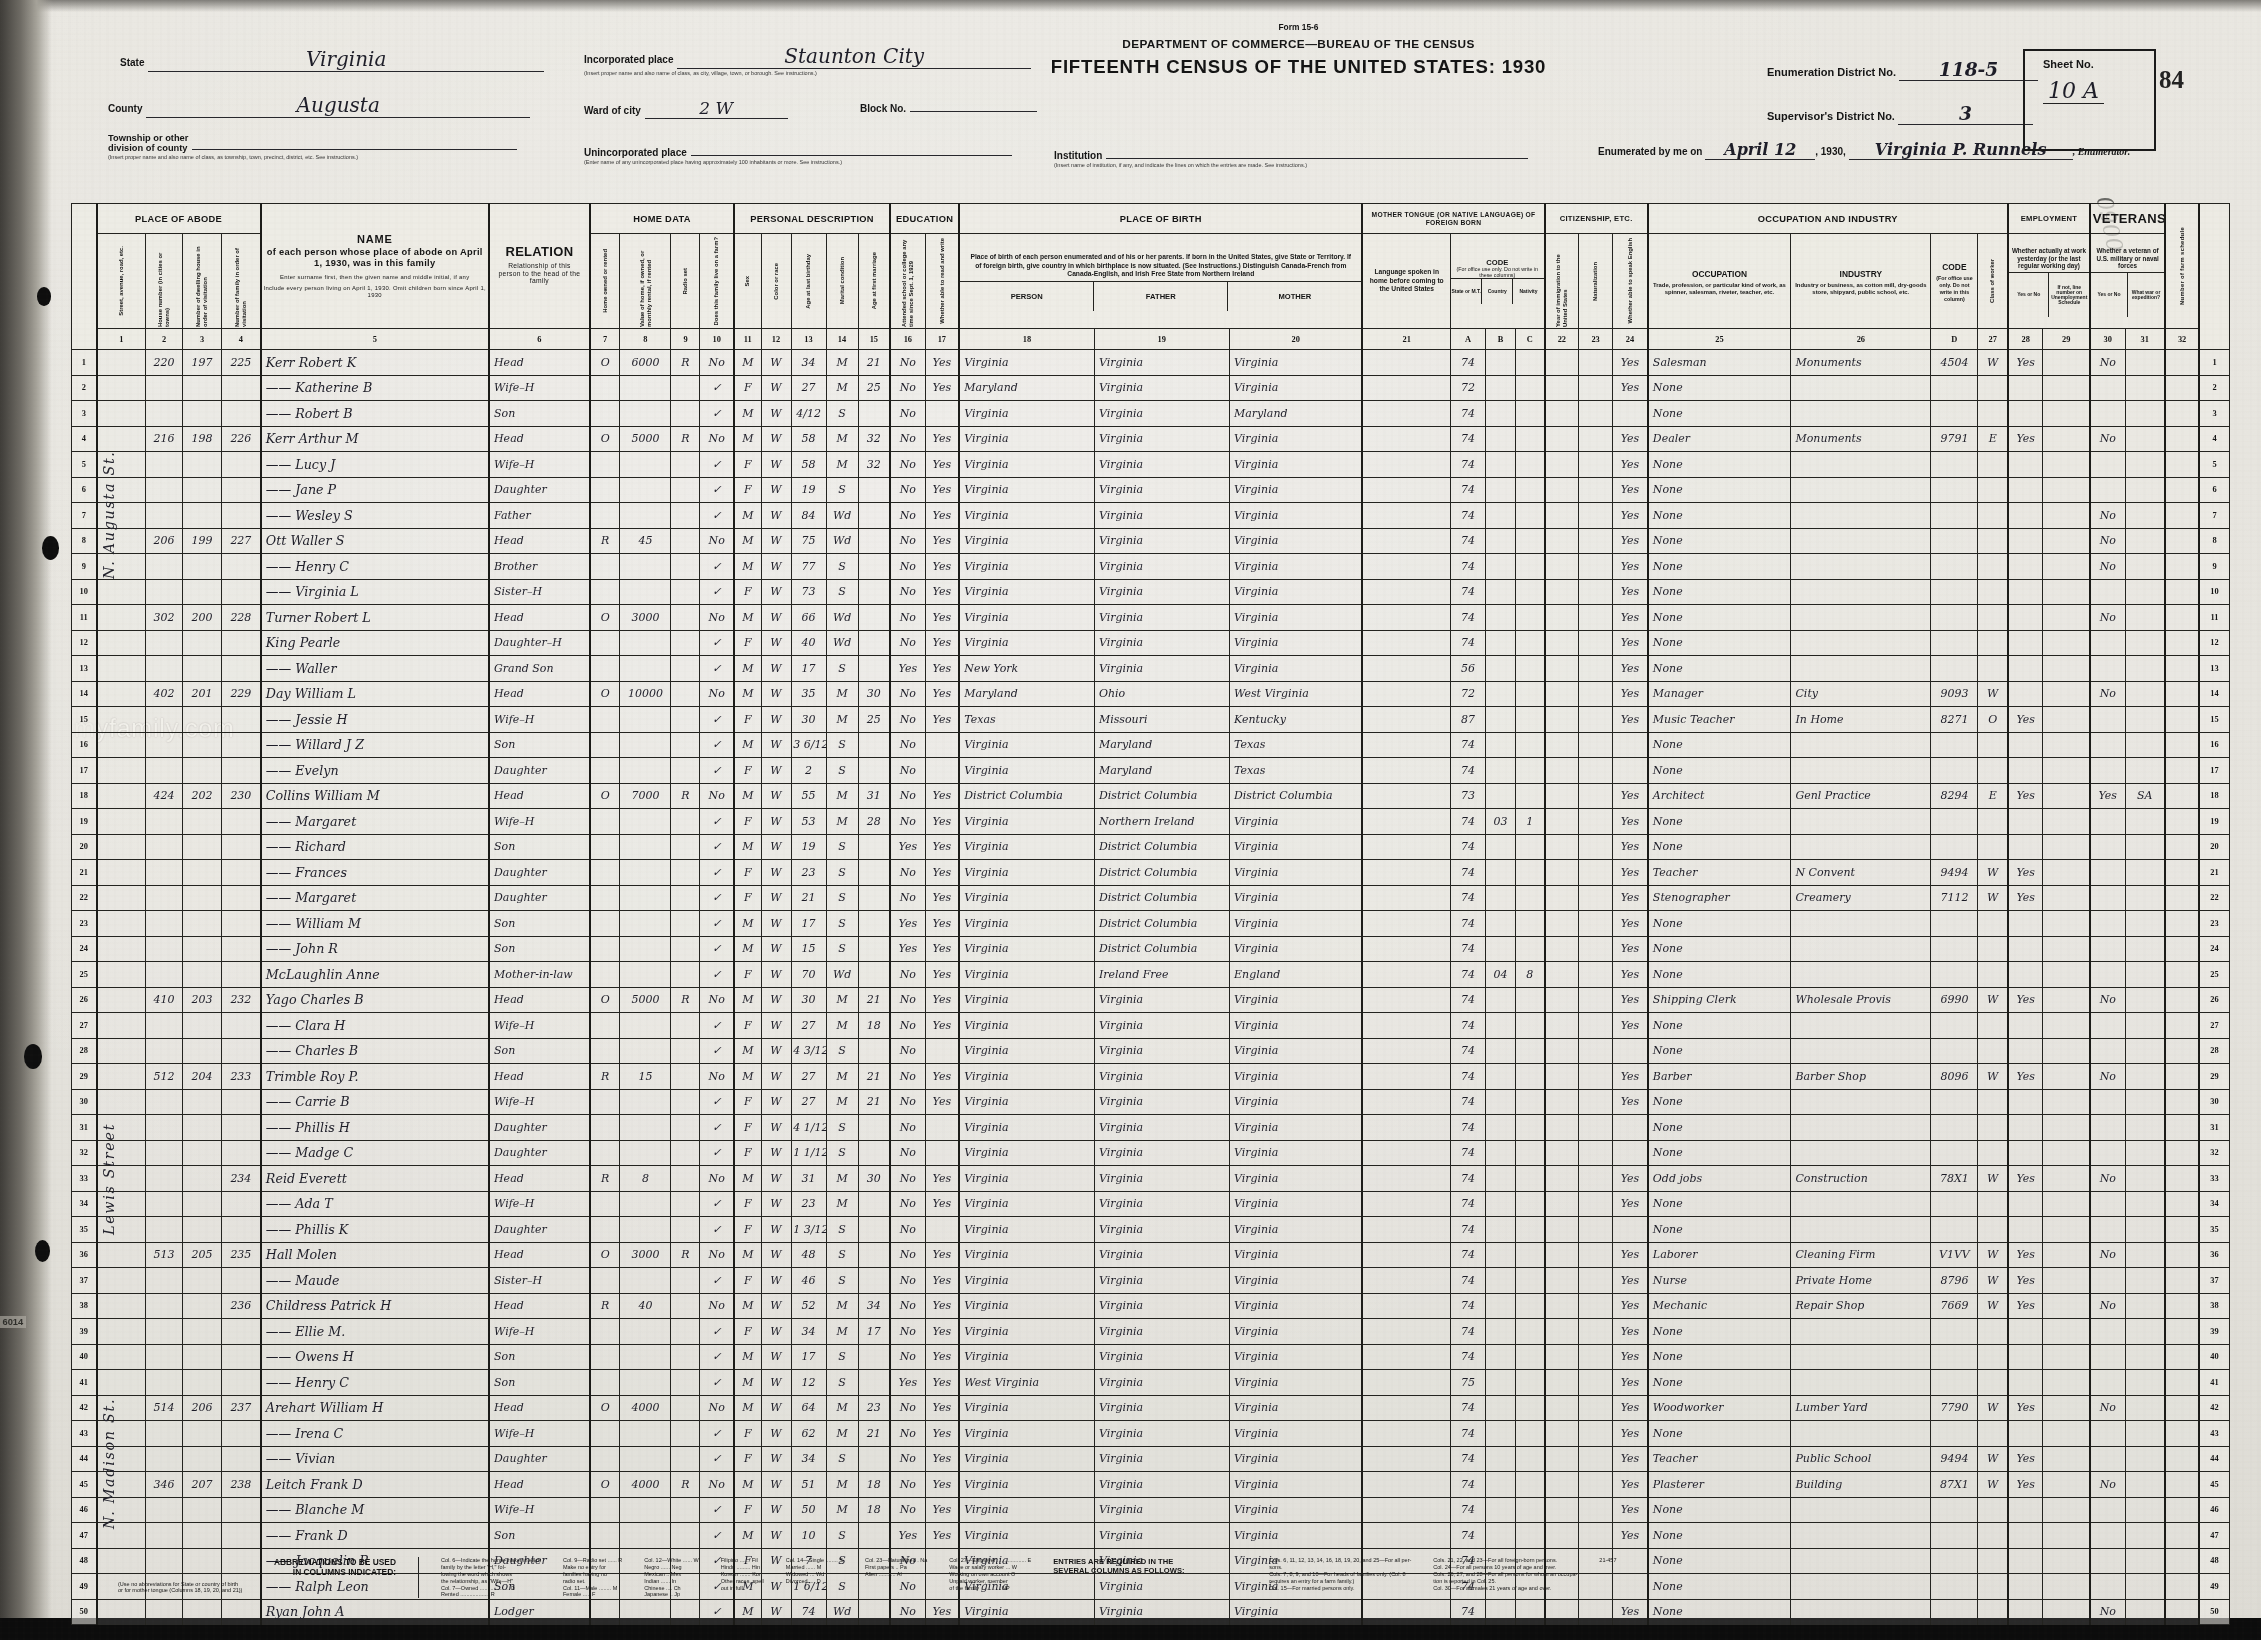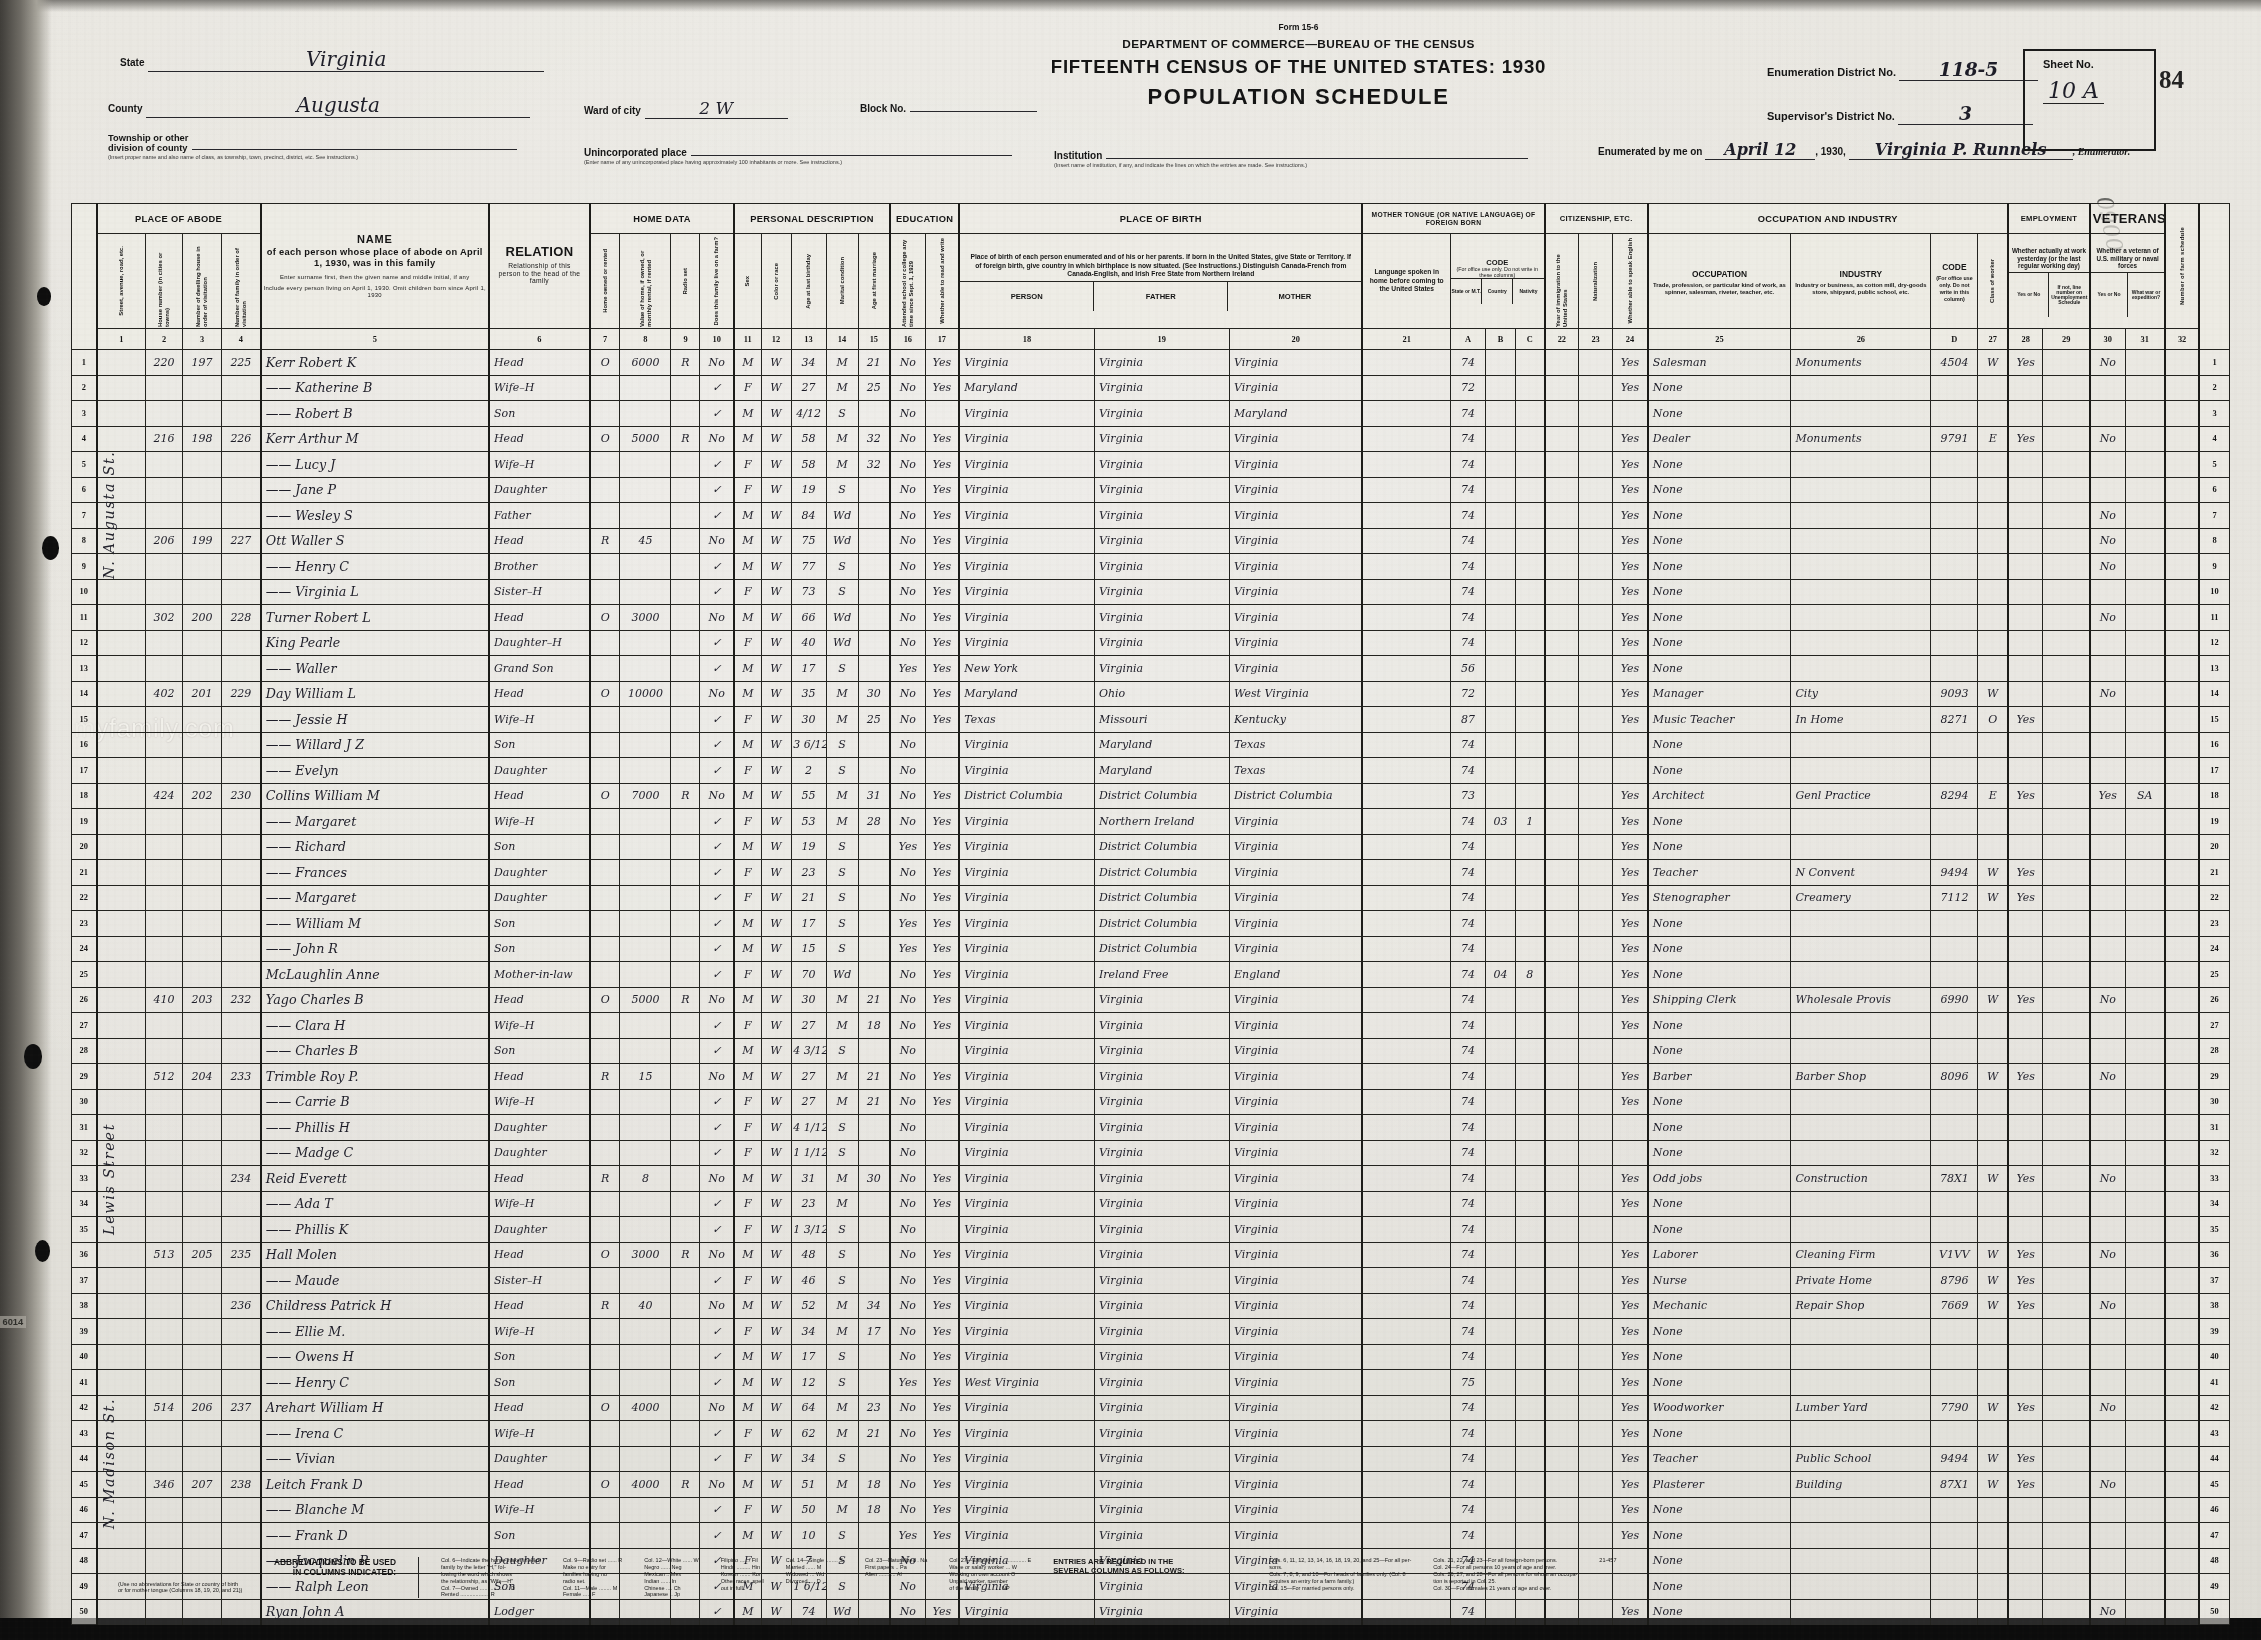--- a/index.html
+++ b/index.html
@@ -105,38 +105,42 @@
     <span class="lab">County</span>
     <span class="fld hw" style="width:384px;font-size:20px;">Augusta</span>
   </div>
   <div class="hf" style="left:108px;top:133px;width:472px;">
     <span class="lab pre" style="display:inline-block;vertical-align:bottom;font-size:9.3px;">Township or other
 division of county</span>
     <span class="fld" style="width:325px;height:13.5px;"></span>
     <div class="sub">(Insert proper name and also name of class, as township, town, precinct, district, etc.  See instructions.)</div>
   </div>
 
+  <div class="hf" style="left:584px;top:44px;width:506px;">
+    <span class="lab">Incorporated place</span>
+    <span class="fld hw" style="width:354px;font-size:20px;">Staunton City</span>
+    <div class="sub">(Insert proper name and also name of class, as city, village, town, or borough.  See instructions.)</div>
+  </div>
   <div class="hf" style="left:584px;top:98px;width:253px;">
     <span class="lab">Ward of city</span>
     <span class="fld hw" style="width:143px;font-size:17px;">2 W</span>
   </div>
   <div class="hf" style="left:860px;top:98px;width:211px;">
     <span class="lab">Block No.</span>
     <span class="fld" style="width:127px;height:12.7px;"></span>
   </div>
   <div class="hf" style="left:584px;top:142px;width:506px;">
     <span class="lab">Unincorporated place</span>
     <span class="fld" style="width:321px;height:12.7px;"></span>
     <div class="sub">(Enter name of any unincorporated place having approximately 100 inhabitants or more.  See instructions.)</div>
   </div>
 
   <div class="t-form">Form 15-6</div>
   <div class="t-dept">DEPARTMENT OF COMMERCE—BUREAU OF THE CENSUS</div>
   <div class="t-census">FIFTEENTH CENSUS OF THE UNITED STATES: 1930</div>
-  <div class="t-sched">POPULATION SCHEDULE</div>
 
   <div class="hf" style="left:1054px;top:145px;width:523px;">
     <span class="lab">Institution</span>
     <span class="fld" style="width:422px;height:12.7px;"></span>
     <div class="sub">(Insert name of institution, if any, and indicate the lines on which the entries are made.  See instructions.)</div>
   </div>
 
   <div class="hf" style="left:1598px;top:140px;width:607px;font-size:10px;font-weight:bold;">
     <span>Enumerated by me on</span>
     <span class="fld hw" style="width:110px;font-size:16px;">April 12</span><span>, 1930,</span>

